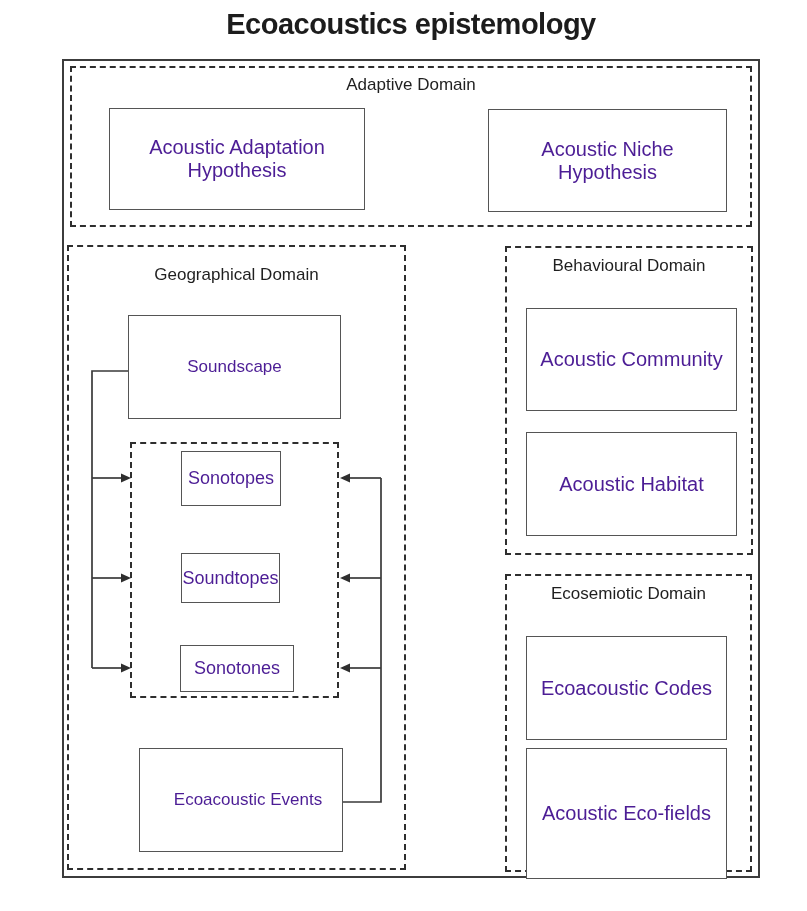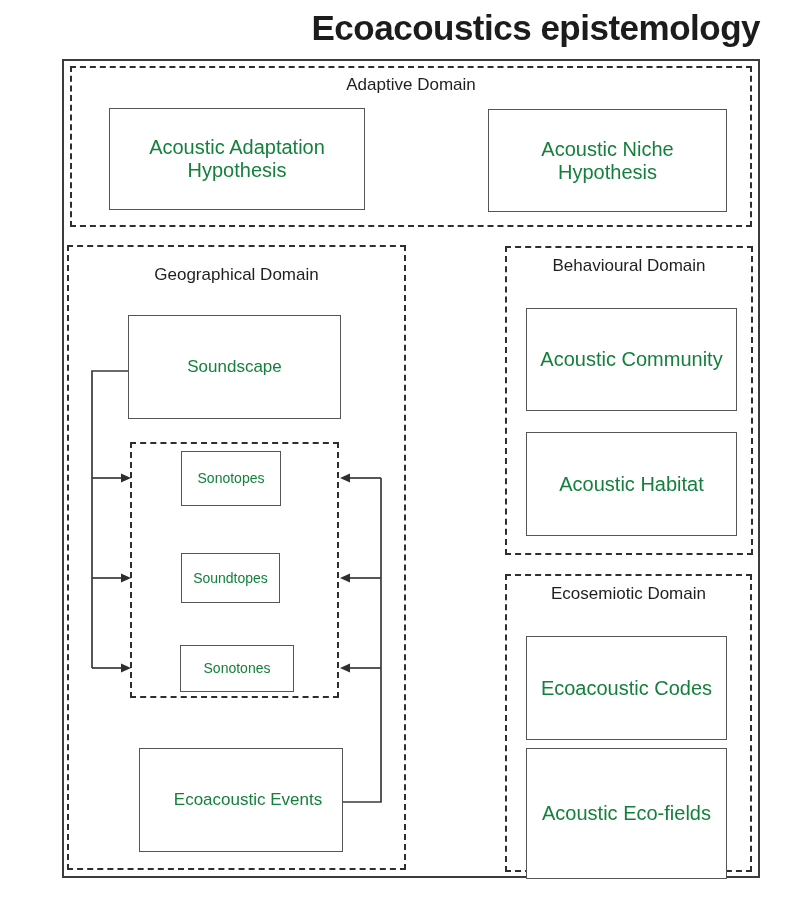--- a/index.html
+++ b/index.html
@@ -14,22 +14,22 @@
     background: #ffffff;
     font-family: "Liberation Sans", sans-serif;
     color: #262626;
     overflow: hidden;
   }
   .page-title {
     position: absolute;
     left: 62px;
     top: 8px;
     width: 698px;
-    text-align: right;
-    font-size: 35px;
+    text-align: center;
+    font-size: 29px;
     font-weight: 600;
     letter-spacing: -0.5px;
     color: #1c1c1c;
   }
   .outer-frame {
     position: absolute;
     left: 62px;
     top: 59px;
     width: 694px;
     height: 815px;
@@ -52,30 +52,30 @@
   }
   .node {
     position: absolute;
     border: 1.5px solid #555555;
     background: #ffffff;
     display: flex;
     align-items: center;
     justify-content: center;
     text-align: center;
     font-size: 20px;
-    color: #15803d;
+    color: #4c1d95;
     line-height: 1.15;
     padding: 0 6px;
     box-sizing: border-box;
   }
   .node.big {
     font-size: 17px;
   }
   .node.small {
-    font-size: 14px;
+    font-size: 18px;
   }
   .group-dashed {
     position: absolute;
     border: 2px dashed #2e2e2e;
     background: transparent;
   }
   .connector-layer {
     position: absolute;
     left: 0;
     top: 0;

